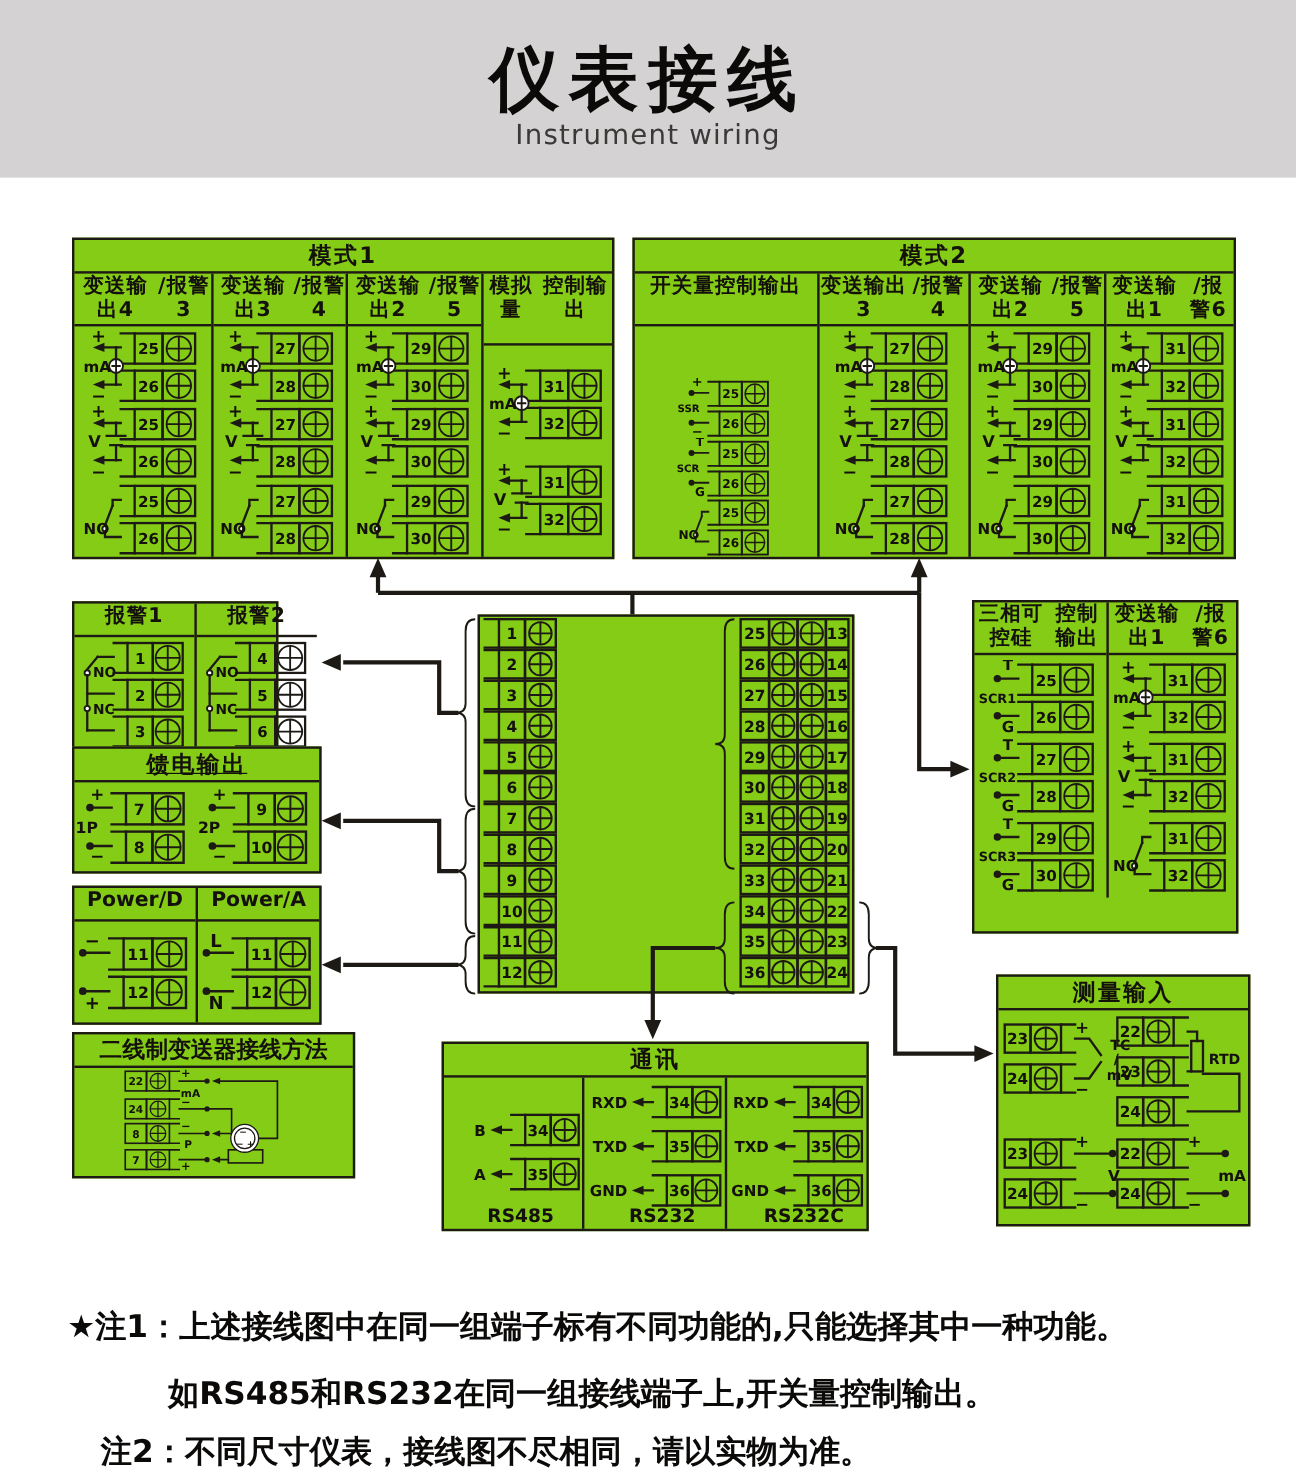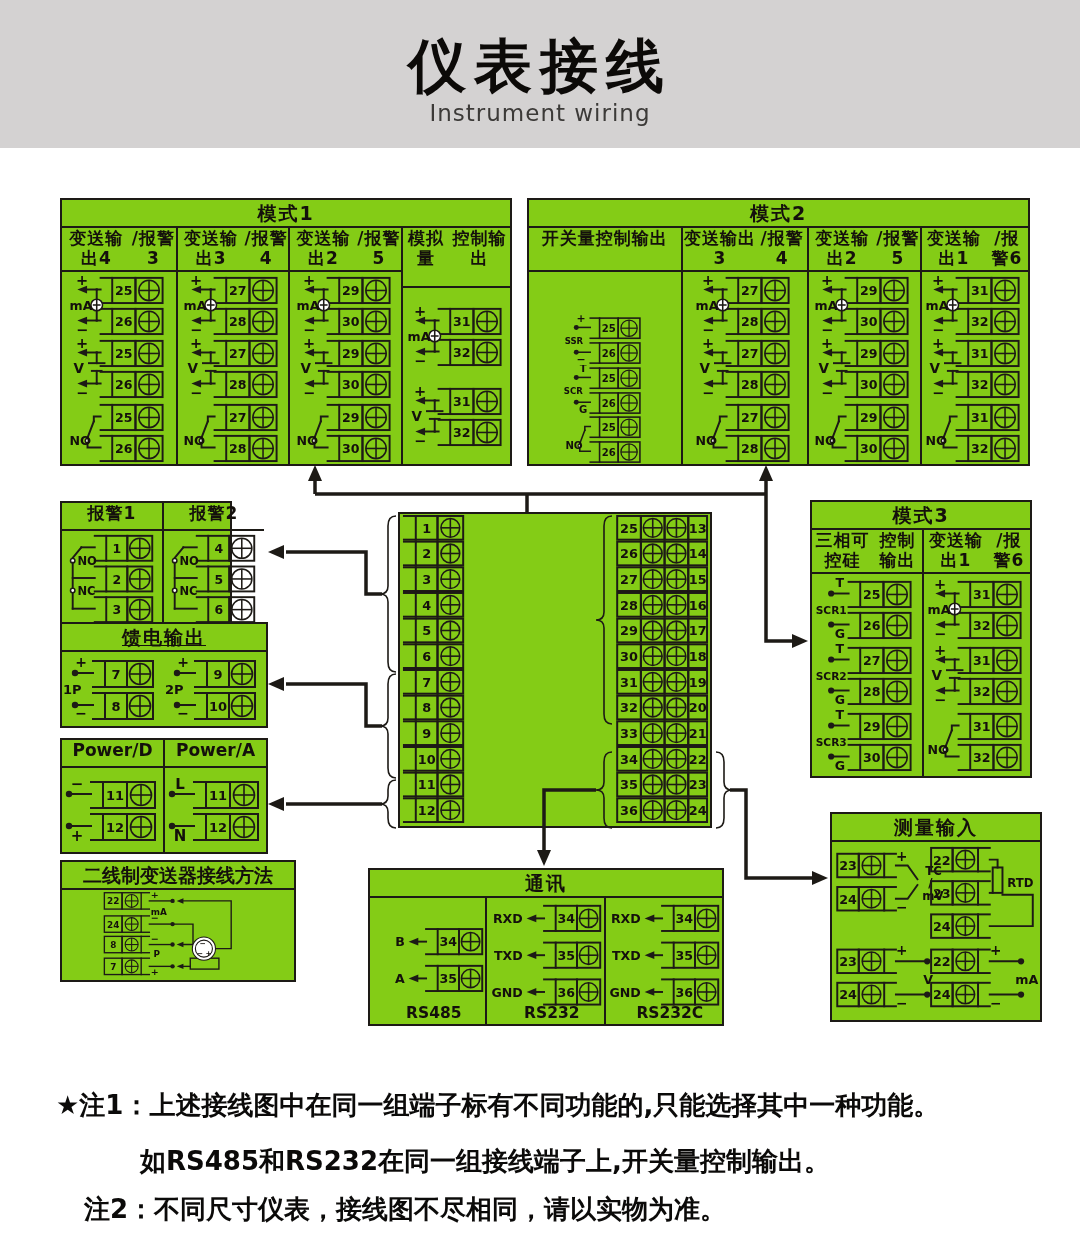--- a/index.html
+++ b/index.html
@@ -933,21 +933,20 @@
                 <line x1="27" y1="21" x2="20.5" y2="38" class="w"></line>
                 <circle cx="20.5" cy="41" r="2.3" class="wc"></circle>
                 <polyline points="20.5,43.5 20.5,48 34,48" class="w"></polyline>
                 <text x="2" y="45" font-size="13" text-anchor="start" class="">NO</text>
               </svg>
             </div>
           </div>
         </div>
       </div>
       <div class="box" style="left: 810px; top: 500px; width: 222px; height: 278px;">
-        <div class="btitle">模式3</div>
         <div class="cols" style="height: calc(100% - 28px);">
           <div class="col" style="width: 114px;">
             <div class="chead">
               <div>三相可控硅</div>
               <div>控制输出</div>
             </div>
             <div class="cbody">
               <svg width="106" height="62" viewBox="0 0 106 64" preserveAspectRatio="xMidYMid meet">
                 <g>
                   <line x1="34" y1="4" x2="46" y2="4" class="w"></line>

